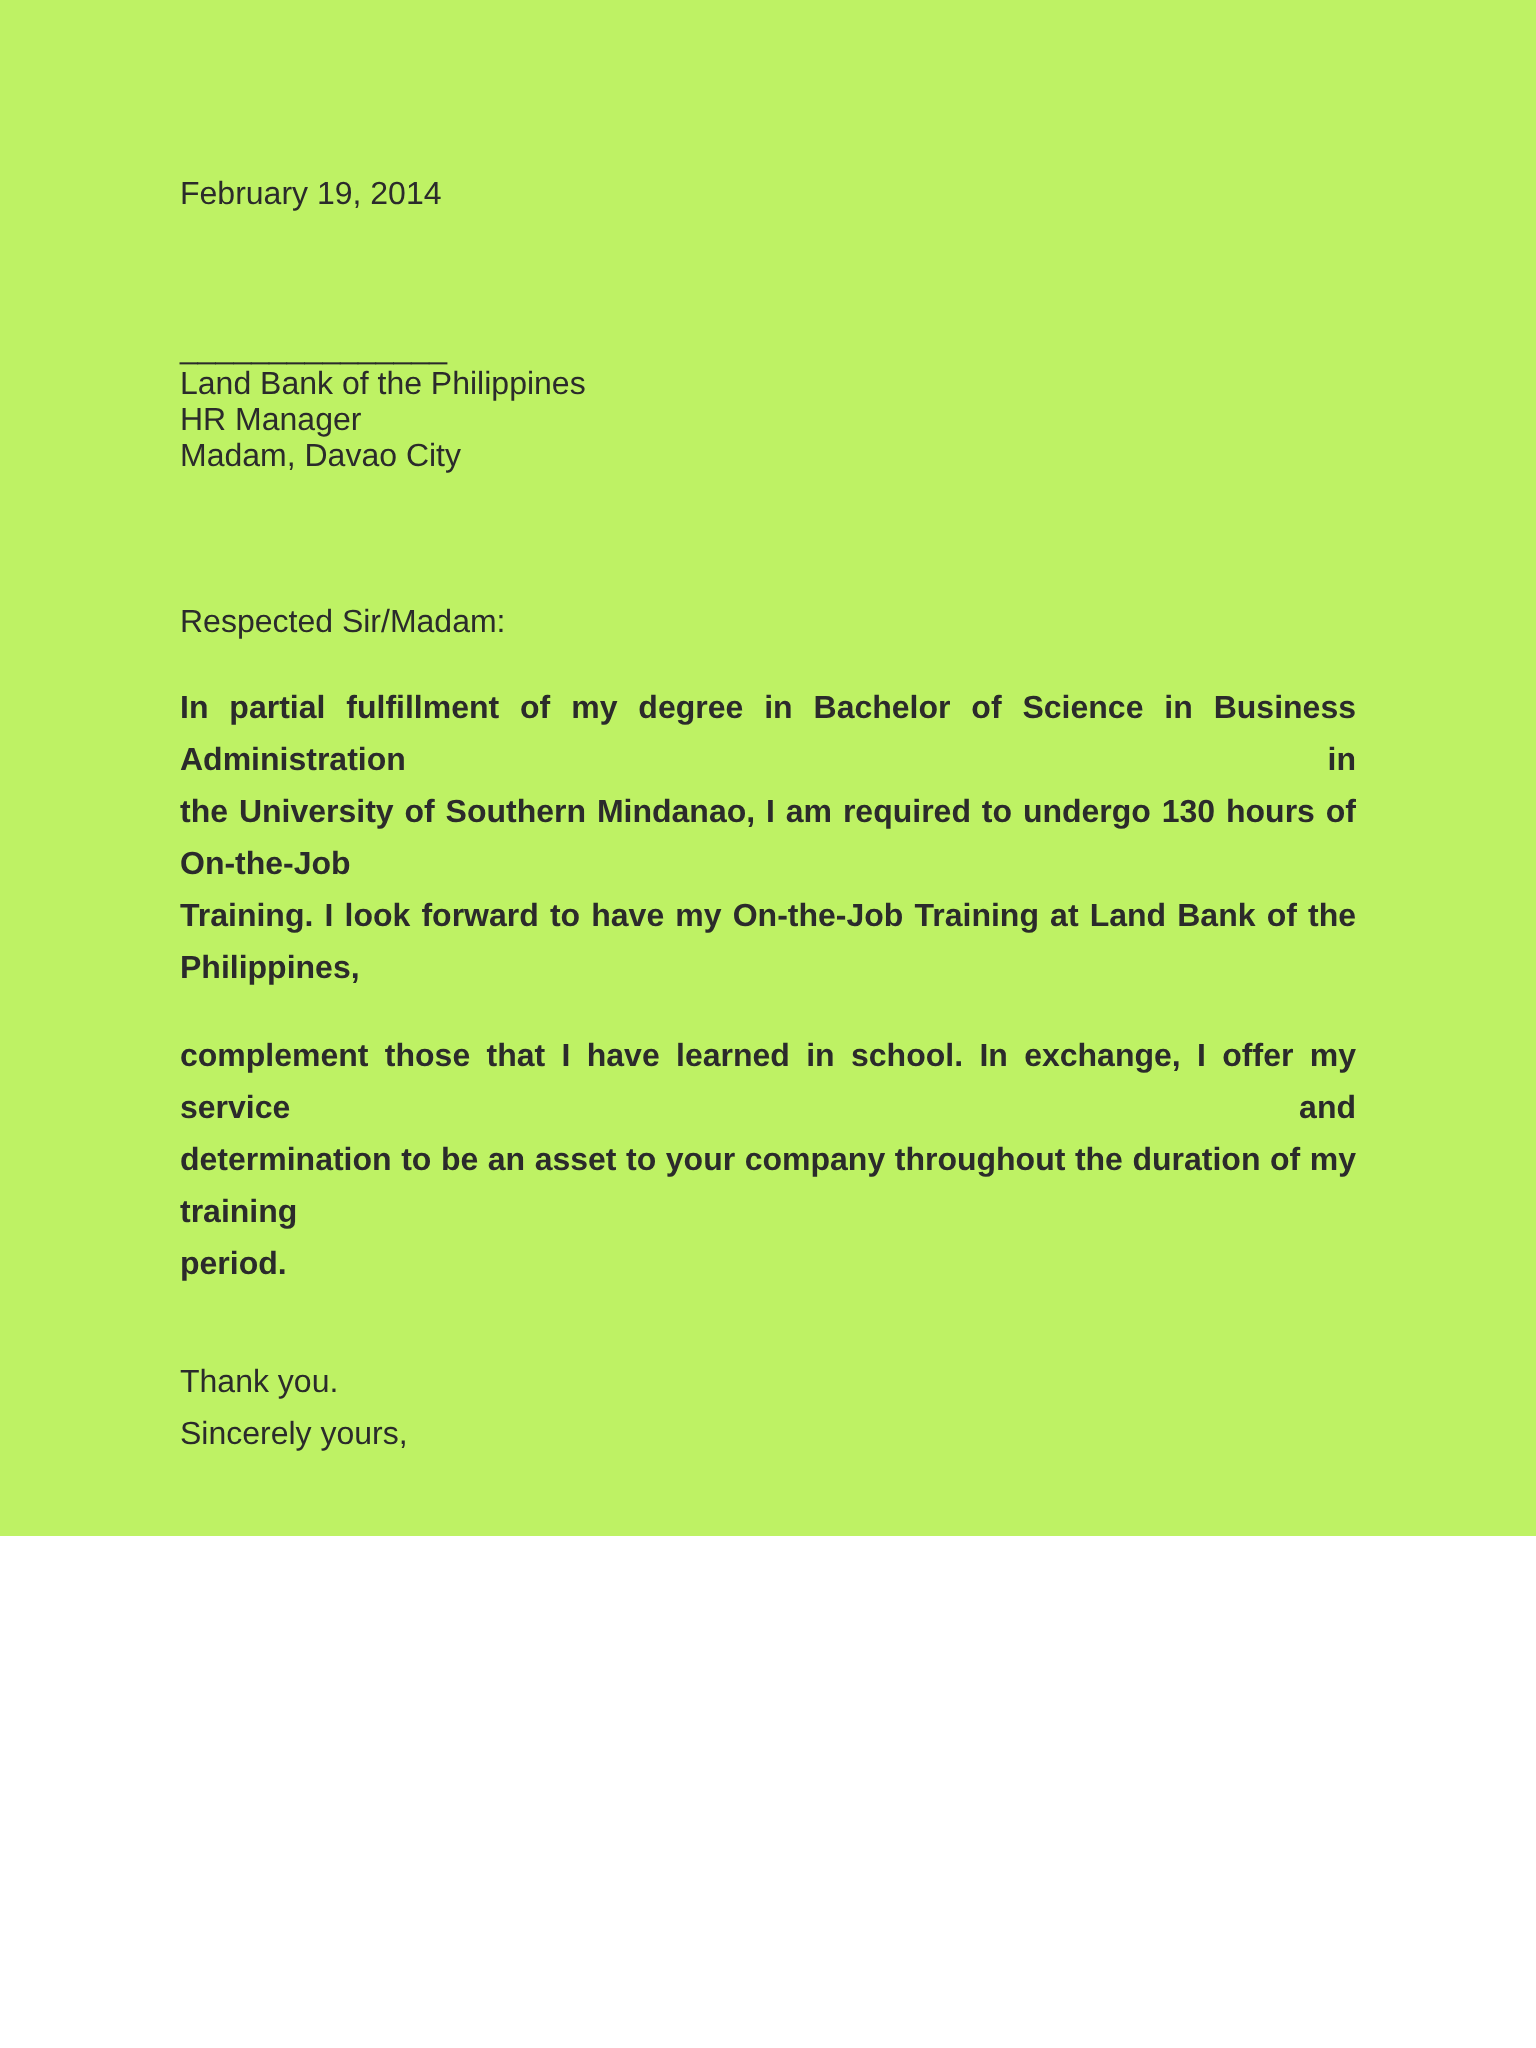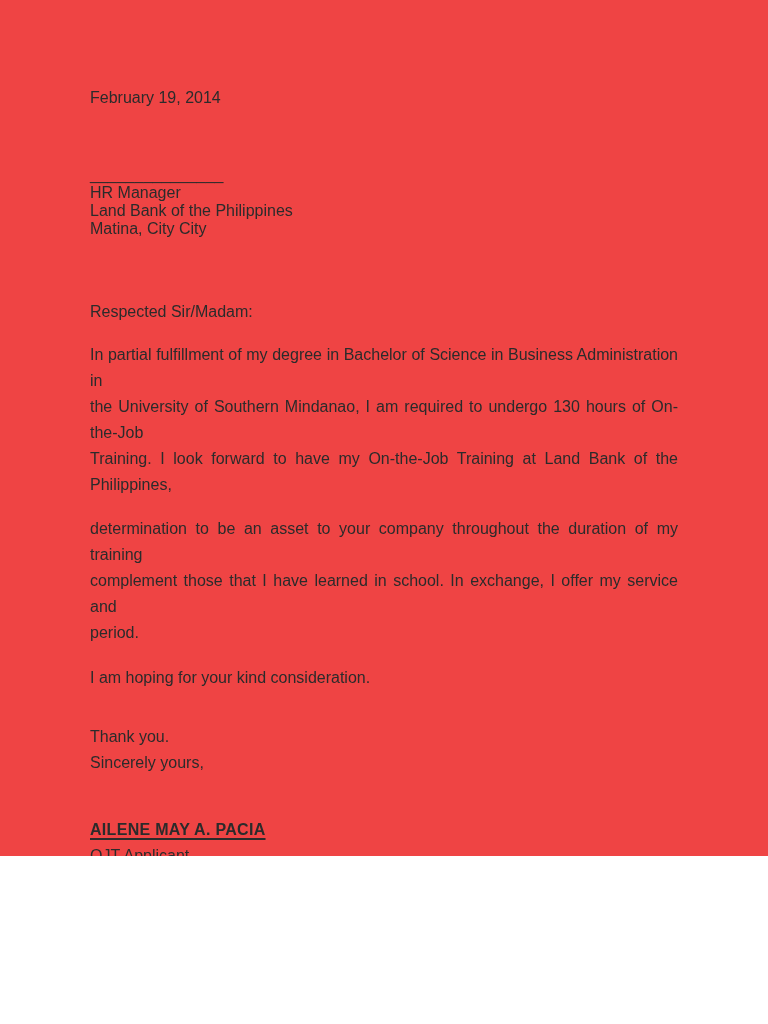--- a/index.html
+++ b/index.html
@@ -3,33 +3,33 @@
 <meta charset="utf-8">
 <style>
   html, body {
     margin: 0;
     padding: 0;
     background: #ffffff;
   }
   .page {
     position: relative;
     width: 768px;
-    height: 856px;
+    height: 768px;
     box-sizing: border-box;
-    background: #ef4444;
+    background: #bef264;
     color: #2b2b2b;
     font-family: "Liberation Sans", "DejaVu Sans", sans-serif;
     font-size: 16px;
     padding: 85px 90px 0 90px;
     overflow: hidden;
   }
   .date        { line-height: 26px; }
   .recipient   { margin-top: 55px; line-height: 18px; }
   .salutation  { margin-top: 61px; line-height: 26px; }
-  .para        { line-height: 26px; }
+  .para        { line-height: 26px; font-weight: bold; }
   .jline       { text-align: justify; text-align-last: justify; }
   .jline.last  { text-align-last: left; }
   #p1 { margin-top: 17px; }
   #p2 { margin-top: 18px; }
   #p3 { margin-top: 22px; }
   #p4 { margin-top: 19px; }
   .thanks      { margin-top: 33px; line-height: 26px; }
   .closing     { line-height: 26px; }
   .sig-name    {
     margin-top: 41px;
@@ -44,43 +44,40 @@
 </style>
 </head>
 <body>
 
 <div class="page">
 
   <div class="date">February 19, 2014</div>
 
   <div class="recipient">
     <div>_______________</div>
+    <div>Land Bank of the Philippines</div>
     <div>HR Manager</div>
-    <div>Land Bank of the Philippines</div>
-    <div>Matina, City City</div>
+    <div>Madam, Davao City</div>
   </div>
 
   <div class="salutation">Respected Sir/Madam:</div>
 
   <div class="para" id="p1">
     <div class="jline">In partial fulfillment of my degree in Bachelor of Science in Business Administration in</div>
     <div class="jline">the University of Southern Mindanao, I am required to undergo 130 hours of On-the-Job</div>
     <div class="jline">Training. I look forward to have my On-the-Job Training at Land Bank of the Philippines,</div>
   </div>
 
   <div class="para" id="p2">
+    <div class="jline">complement those that I have learned in school. In exchange, I offer my service and</div>
     <div class="jline">determination to be an asset to your company throughout the duration of my training</div>
-    <div class="jline">complement those that I have learned in school. In exchange, I offer my service and</div>
     <div class="jline last">period.</div>
   </div>
 
 
-  <div class="para" id="p4">
-    <div class="jline last">I am hoping for your kind consideration.</div>
-  </div>
 
   <div class="thanks">Thank you.</div>
 
   <div class="closing">Sincerely yours,</div>
 
   <div class="sig-name">AILENE MAY A. PACIA</div>
   <div class="sig-role">OJT Applicant</div>
 
 </div>
 

